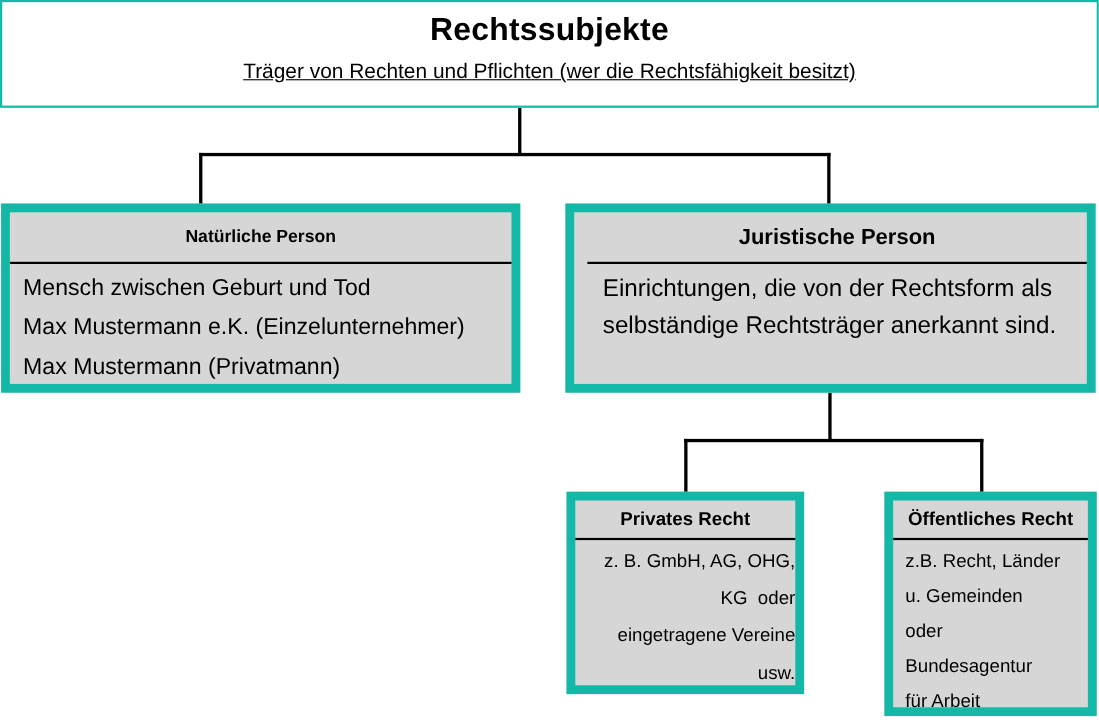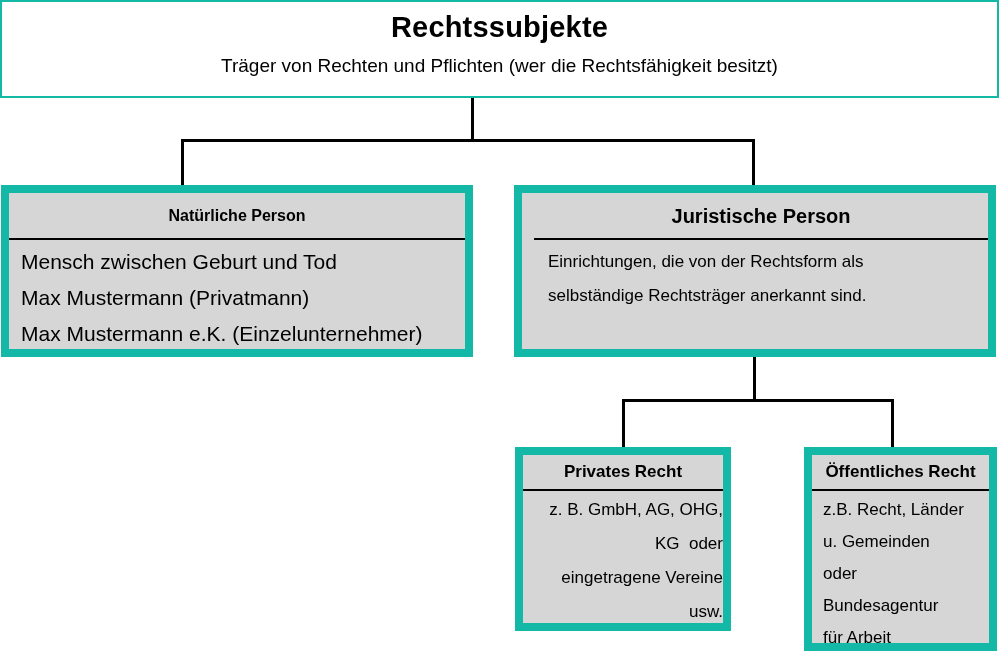--- a/index.html
+++ b/index.html
@@ -67,20 +67,21 @@
   }
   #root-node .node-header {
     font-size: 29px;
     line-height: 34px;
     padding-top: 8px;
     letter-spacing: 0.2px;
   }
   #root-node .node-body {
     padding-top: 10px;
     text-align: center;
+    text-decoration: underline;
   }
   #root-node .body-line {
     font-size: 19px;
     line-height: 24px;
   }
 
   
   #natural-node {
     left: 1px;
     top: 185px;
@@ -111,21 +112,21 @@
   }
   #legal-node .node-header {
     font-size: 20px;
     line-height: 26px;
     padding: 10px 4px 9px 4px;
   }
   #legal-node .node-body {
     padding: 11px 0 0 14px;
   }
   #legal-node .body-line {
-    font-size: 17px;
+    font-size: 22px;
     line-height: 21px;
     margin-bottom: 13px;
   }
 
   
   #private-node {
     left: 515px;
     top: 447px;
     width: 216px;
     height: 184px;
@@ -186,22 +187,22 @@
     <div class="node-body">
       <div class="body-line">Träger von Rechten und Pflichten (wer die Rechtsfähigkeit besitzt)</div>
     </div>
   </div>
 
   <div class="node" id="natural-node">
     <div class="node-header">Natürliche Person</div>
     <div class="node-divider"></div>
     <div class="node-body">
       <div class="body-line">Mensch zwischen Geburt und Tod</div>
+      <div class="body-line">Max Mustermann e.K. (Einzelunternehmer)</div>
       <div class="body-line">Max Mustermann (Privatmann)</div>
-      <div class="body-line">Max Mustermann e.K. (Einzelunternehmer)</div>
     </div>
   </div>
 
   <div class="node" id="legal-node">
     <div class="node-header">Juristische Person</div>
     <div class="node-divider"></div>
     <div class="node-body">
       <div class="body-line">Einrichtungen, die von der Rechtsform als</div>
       <div class="body-line">selbständige Rechtsträger anerkannt sind.</div>
     </div>

